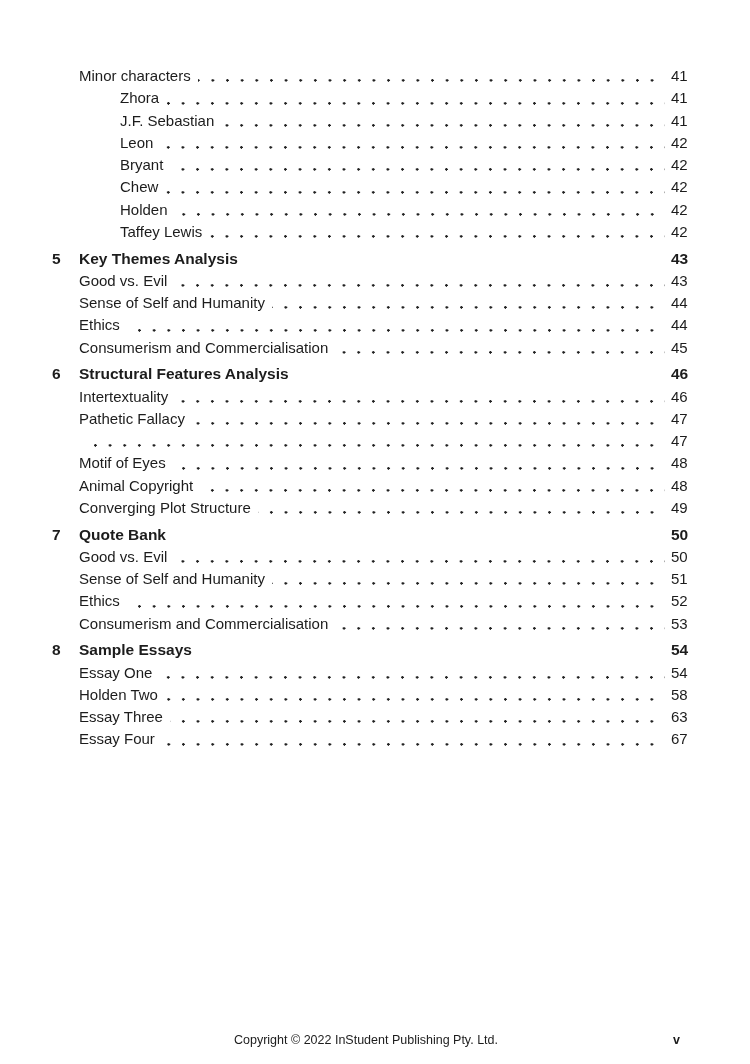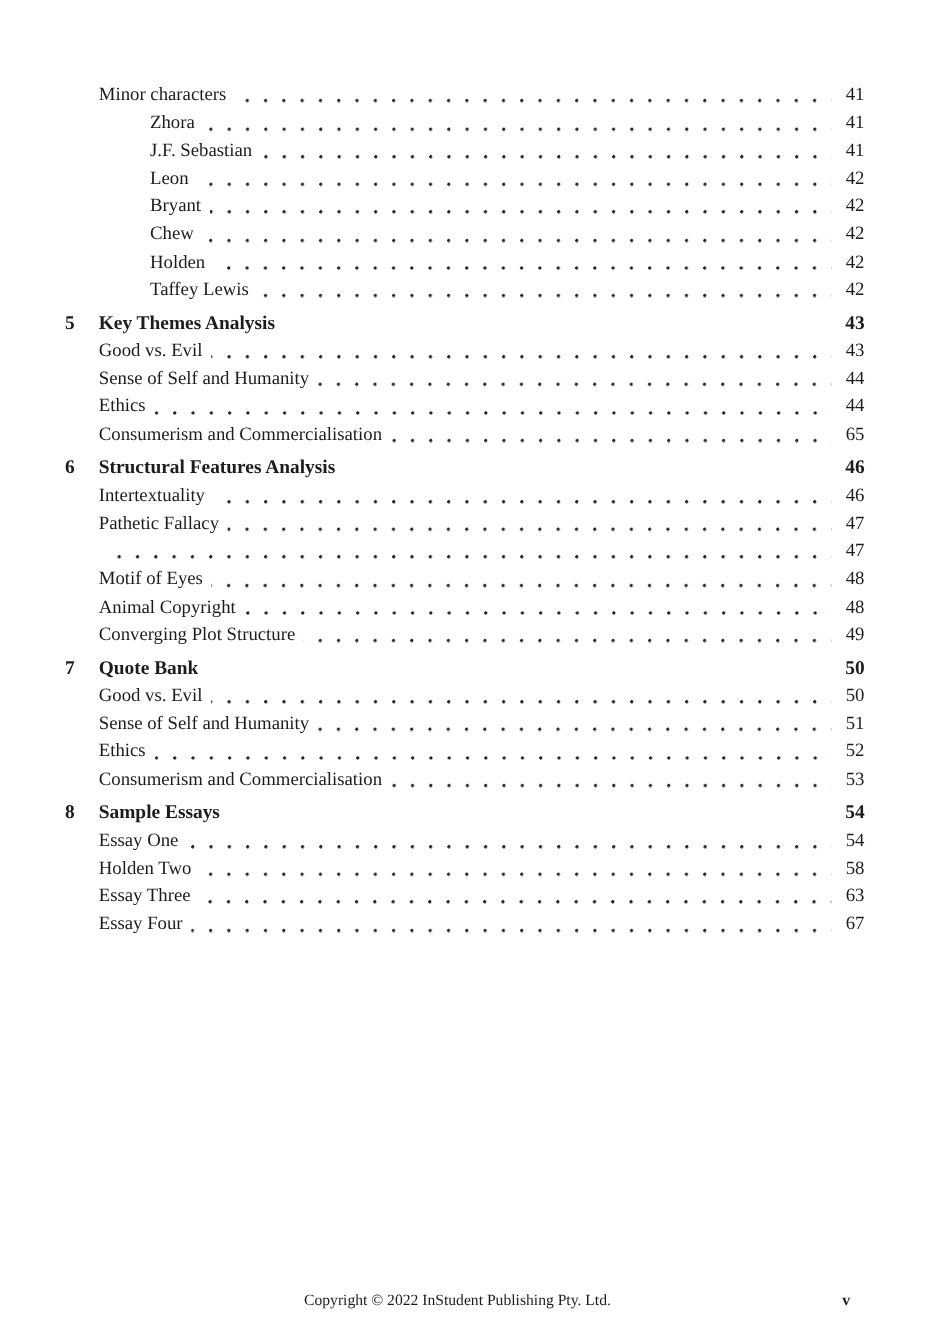--- a/index.html
+++ b/index.html
@@ -6,21 +6,21 @@
   html, body {
     margin: 0;
     padding: 0;
     background: #ffffff;
   }
   .page {
     position: relative;
     width: 750px;
     height: 1064px;
     background: #ffffff;
-    font-family: Liberation Serif, serif;
+    font-family: Liberation Sans, sans-serif;
     color: #1c1c1c;
     overflow: hidden;
     border-radius: 28px;
   }
   .toc {
     position: absolute;
     left: 52px;
     right: 53px;
     top: 65px;
   }
@@ -51,21 +51,21 @@
     margin: 0 6px 0 7px;
     background-image: radial-gradient(circle at 1.4px 1.4px, #222222 1.05px, rgba(0,0,0,0) 1.5px);
     background-size: 14.65px 3px;
     background-repeat: repeat-x;
     background-position: right 0 bottom 5px;
   }
   .row.chapter .leader { background: none; }
   .pagenum {
     flex: none;
     width: 26px;
-    text-align: center;
+    text-align: left;
   }
   .footer {
     position: absolute;
     left: 52px;
     right: 70px;
     top: 1031px;
     height: 18px;
     font-size: 12.5px;
     line-height: 18px;
   }
@@ -154,21 +154,21 @@
       <div class="row section">
 
     <span class="label">Ethics</span>
     <span class="leader"></span>
     <span class="pagenum">44</span>
   </div>
       <div class="row section">
 
     <span class="label">Consumerism and Commercialisation</span>
     <span class="leader"></span>
-    <span class="pagenum">65</span>
+    <span class="pagenum">45</span>
   </div>
       <div class="row chapter">
     <span class="num">6</span>
     <span class="label">Structural Features Analysis</span>
     <span class="leader"></span>
     <span class="pagenum">46</span>
   </div>
       <div class="row section">
 
     <span class="label">Intertextuality</span>

